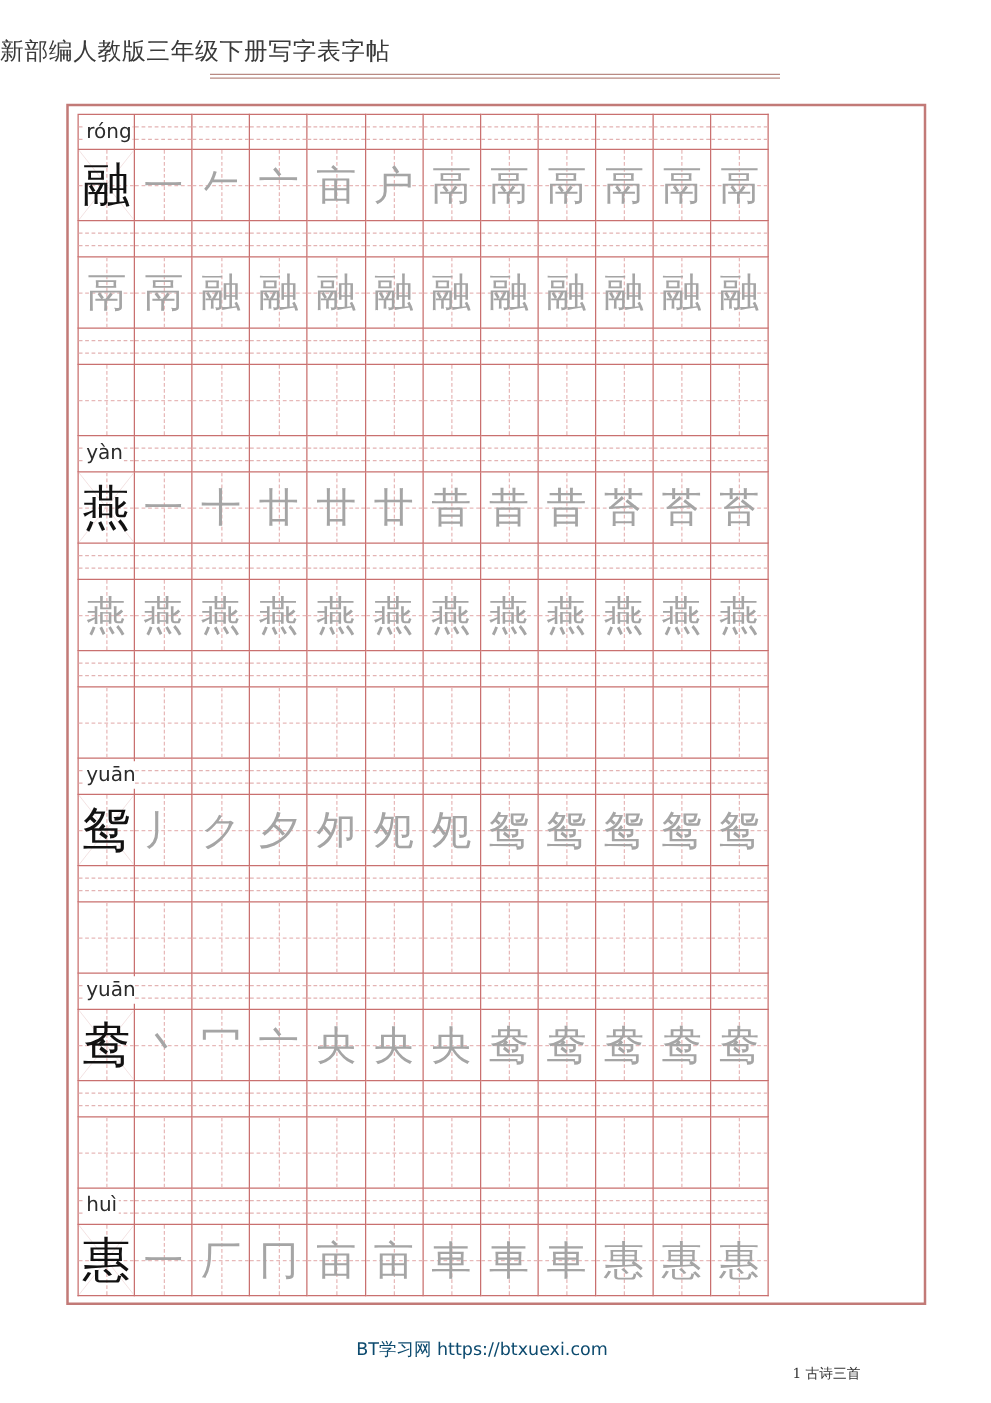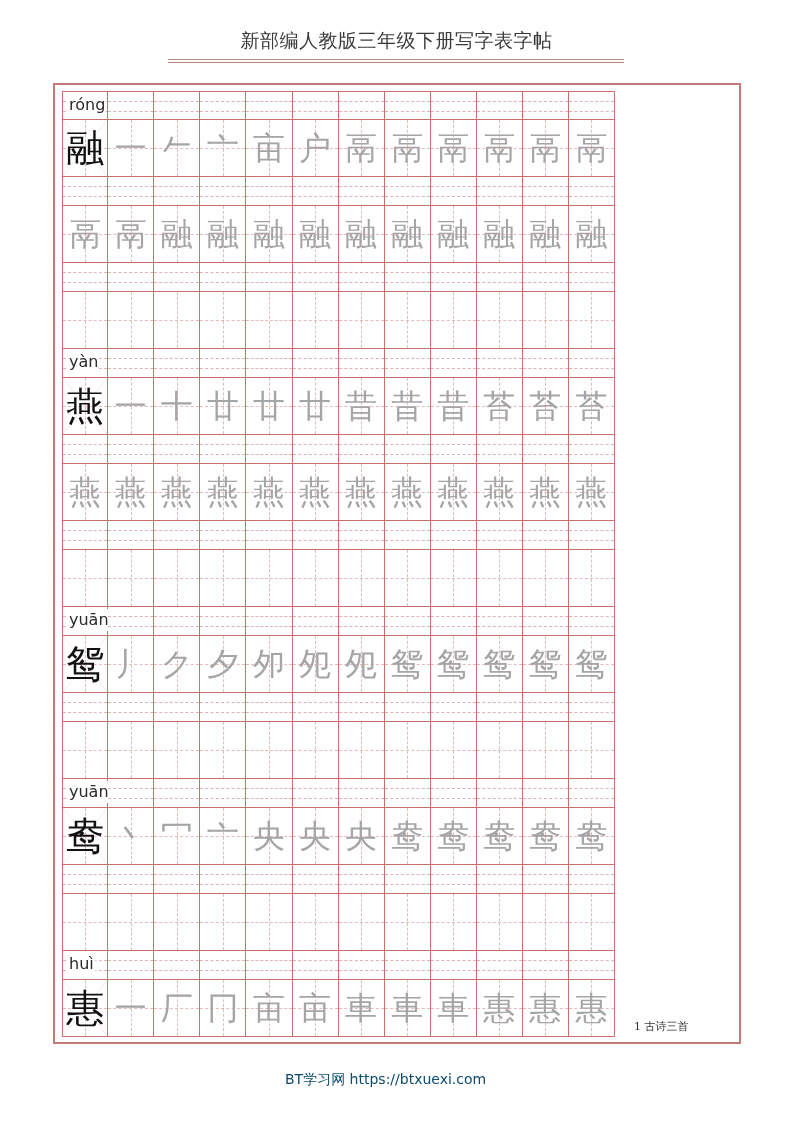--- a/index.html
+++ b/index.html
@@ -1,18 +1,18 @@
 <!DOCTYPE html>
 <html><head>
 <meta charset="utf-8">
 <style>
   html, body { margin: 0; padding: 0; background: #ffffff; }
   body { width: 793px; height: 1122px; position: relative; overflow: hidden;
          font-family: "DejaVu Sans", sans-serif; }
-  .title { position: absolute; left: 0; top: 28px; width: 793px; text-align: center;
+  .title { position: absolute; left: 0; top: 28px; width: 793px; 
            font-size: 19px; color: #3a3a3a; letter-spacing: 0.5px;
            font-family: "DejaVu Sans", sans-serif; }
   .title-rule1 { position: absolute; left: 168px; width: 456px; top: 59px; height: 0;
                  border-top: 1px solid #b98a82; }
   .title-rule2 { position: absolute; left: 168px; width: 456px; top: 62px; height: 0;
                  border-top: 1px solid #b98a82; }
   .outer { position: absolute; left: 53px; top: 83px; width: 684px; height: 957px;
            border: 2px solid #c27a77; box-sizing: content-box; }
   .grid { position: absolute; left: 62px; top: 91px; width: 667px; }
   .row { display: flex; width: 553px; }
@@ -30,21 +30,21 @@
   .box .hh { position: absolute; top: 50%; left: 0; right: 0; border-top: 1px dashed #e7b9b9; }
   .box .diag { position: absolute; inset: 0; }
   .pinyin { position: absolute; left: 5px; top: 2px; font-size: 16px; color: #2b2b2b;
             font-family: "DejaVu Sans", sans-serif; background: #fff; padding: 0 1px; line-height: 22px; }
   .glyph { position: absolute; inset: 0; display: flex; align-items: center; justify-content: center;
            font-size: 36px; line-height: 1; font-family: "DejaVu Sans", sans-serif; }
   .glyph.model { color: #111; font-size: 38px; font-family: "DejaVu Serif", serif; }
   .glyph.trace { color: #a5a5a5; font-size: 32px; }
   .footer-left { position: absolute; left: 285px; top: 1071px; font-size: 14px; color: #0c4a6e;
                  font-family: "DejaVu Sans", sans-serif; }
-  .footer-right { position: absolute; left: 634px; top: 1019px; font-size: 11px; color: #333;
+  .footer-right { position: absolute; left: 634px; top: 1091px; font-size: 11px; color: #333;
                   font-family: "DejaVu Serif", serif; }
 </style>
 </head>
 <body>
 
 <div class="title">新部编人教版三年级下册写字表字帖</div>
 <div class="title-rule1"></div>
 <div class="title-rule2"></div>
 
 <div class="outer"></div>

